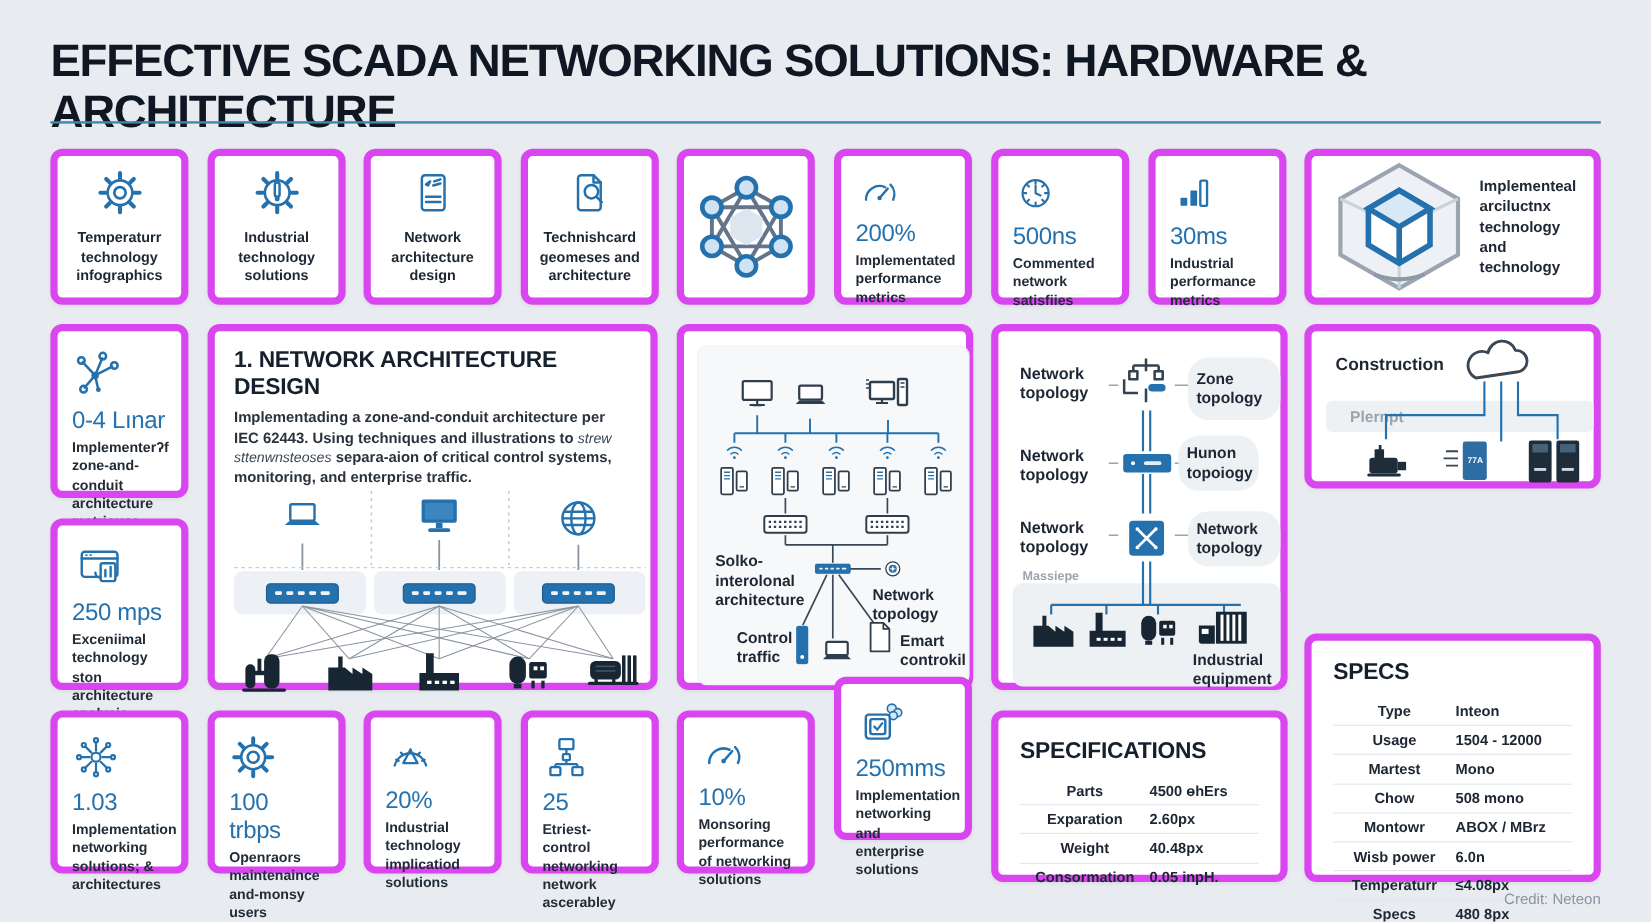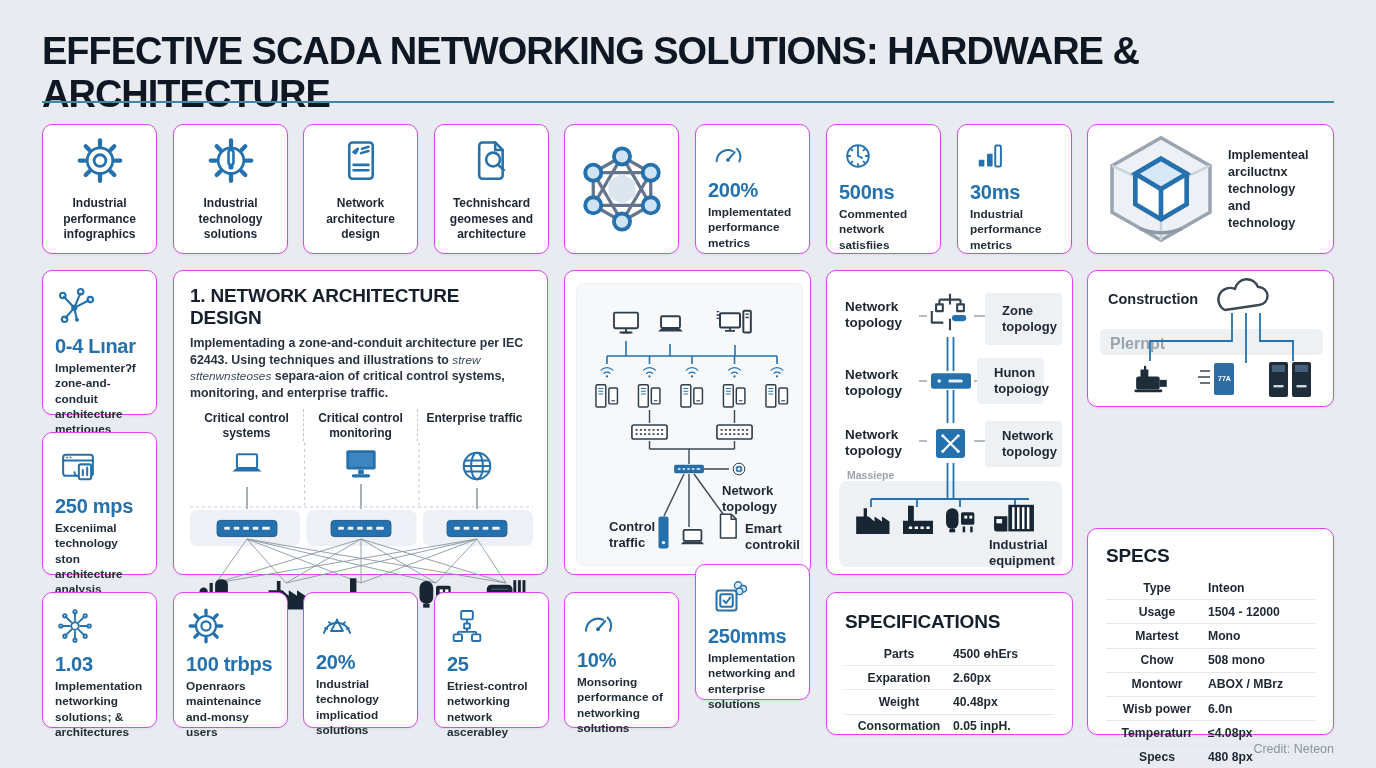--- a/index.html
+++ b/index.html
@@ -1,37 +1,37 @@
 <!DOCTYPE html>
 <html><head>
 <meta charset="utf-8">
 <style>
   html,body{margin:0;padding:0;}
   body{width:1376px;height:768px;background:#e8ecf1;font-family:"Liberation Sans",sans-serif;overflow:hidden;}
   .stage{position:relative;width:1376px;height:768px;}
-  .card{position:absolute;background:#fff;border:1px solid #d946ef;border-radius:10px;box-shadow:0 1px 3px rgba(20,35,55,.06);box-sizing:border-box;}
+  .card{position:absolute;background:#fff;border:6px solid #d946ef;border-radius:10px;box-shadow:0 1px 3px rgba(20,35,55,.06);box-sizing:border-box;}
   .page-title{position:absolute;left:42px;top:30px;width:1292px;font-size:38px;font-weight:800;letter-spacing:-1px;color:#0f1722;}
   .rule{position:absolute;left:42px;top:101px;width:1292px;height:2px;background:#3e89a8;}
   
   .tc{display:flex;flex-direction:column;align-items:center;justify-content:center;text-align:center;padding:10px 8px;gap:10px;}
   .tc .lbl{font-size:12px;font-weight:700;color:#1d2733;line-height:1.3;}
   
   .sc{padding:13px 12px;}
-  .sc .stat{font-size:20px;font-weight:700;color:#2471ad;margin-top:7px;letter-spacing:-.3px;}
+  .sc .stat{font-size:20px;font-weight:400;color:#2471ad;margin-top:7px;letter-spacing:-.3px;}
   .sc .lbl{font-size:11.8px;font-weight:700;color:#222c37;line-height:1.3;margin-top:3px;}
   .icon{display:block;}
   
   .mc-title{font-size:19px;font-weight:800;color:#16202c;letter-spacing:-.2px;}
   .mc-body{font-size:12.4px;font-weight:600;color:#2a333d;line-height:1.34;margin-top:6px;}
   .mc-body .it{font-style:italic;font-weight:500;color:#3a4754;font-size:11.8px;}
   .mc-cols{display:flex;margin-top:7px;}
   .mc-col{flex:1;text-align:center;font-size:12px;font-weight:700;color:#1d2733;line-height:1.25;padding-top:2px;}
   .mc-col+.mc-col{border-left:1px dashed #c2cad3;}
   .dlabel{position:absolute;font-weight:700;font-size:13px;color:#1d2733;line-height:1.22;}
-  .tbox{position:absolute;background:#eef1f4;border-radius:4px;display:flex;align-items:center;padding-left:17px;font-weight:700;font-size:13px;color:#1d2733;line-height:1.2;box-sizing:border-box;}
+  .tbox{position:absolute;background:#eef1f4;border-radius:17px;display:flex;align-items:center;padding-left:7px;font-weight:700;font-size:13px;color:#1d2733;line-height:1.2;box-sizing:border-box;}
   .gray-sm{position:absolute;font-size:10.5px;color:#9aa4ae;font-weight:600;}
   .panel{position:absolute;background:#eef1f4;border-radius:8px;}
   
   .sp-title{font-size:19px;font-weight:800;color:#16202c;letter-spacing:-.2px;margin-bottom:9px;}
   .srow{display:grid;grid-template-columns:102px 1fr;font-size:12.2px;color:#1d2733;padding:4.6px 0;border-bottom:1px solid #e4e8ec;}
   .srow .k{font-weight:600;text-align:center;}
   .srow .v{font-weight:600;}
   .price-val{font-size:20px;font-weight:800;color:#2471ad;letter-spacing:-.3px;}
   .price-lbl{font-size:12.2px;font-weight:600;color:#222c37;line-height:1.3;margin-top:9px;}
   .credit{position:absolute;right:42px;top:742px;font-size:12.5px;color:#8a94a0;}
@@ -374,21 +374,21 @@
 
 <div class="stage">
 
   <div class="page-title">EFFECTIVE SCADA NETWORKING SOLUTIONS: HARDWARE &amp; ARCHITECTURE</div>
   <div class="rule"></div>
 
   <div class="card tc" style="left:42px;top:124px;width:115px;height:130px">
     <svg class="icon" style="width:54px;height:54px">
         <use href="#gear"></use>
       </svg>
-    <div class="lbl">Industrial performance infographics</div>
+    <div class="lbl">Temperaturr technology infographics</div>
   </div>
   <div class="card tc" style="left:173px;top:124px;width:115px;height:130px">
     <svg class="icon" style="width:54px;height:54px">
         <use href="#gearpin"></use>
       </svg>
     <div class="lbl">Industrial technology solutions</div>
   </div>
   <div class="card tc" style="left:303px;top:124px;width:115px;height:130px">
     <svg class="icon" style="width:52px;height:52px">
         <use href="#doc"></use>
@@ -445,25 +445,20 @@
     <svg class="icon" style="width:46px;height:42px">
         <use href="#winchart"></use>
       </svg>
     <div class="stat">250 mps</div>
     <div class="lbl">Exceniimal technology ston architecture analysis</div>
   </div>
 
   <div class="card" style="left:173px;top:270px;width:375px;height:305px;padding:14px 16px">
     <div class="mc-title">1. NETWORK ARCHITECTURE DESIGN</div>
     <div class="mc-body"><span>Implementading a zone-and-conduit architecture per IEC 62443. Using techniques and illustrations to </span><span class="it">strew sttenwnsteoses</span><span> separa-aion of critical control systems, monitoring, and enterprise traffic.</span></div>
-    <div class="mc-cols">
-      <div class="mc-col">Critical control systems</div>
-      <div class="mc-col">Critical control monitoring</div>
-      <div class="mc-col">Enterprise traffic</div>
-    </div>
     <svg width="343" height="172" style="display:block;margin-top:2px">
       <path d="M114.5 0V62M229 0V62" stroke="#bfc8d1" stroke-width="1.2" stroke-dasharray="2.5 3.5"></path>
       <use href="#laptop-b" x="35" y="2" width="44" height="44"></use>
       <use href="#monitor-fill" x="149" y="0" width="44" height="44"></use>
       <use href="#globe" x="265" y="1" width="44" height="44"></use>
       <path d="M57 44v22M171 41v25M287 45v21" stroke="#8b95a0" stroke-width="1.5"></path>
       <path d="M0 64H343" stroke="#c6ced6" stroke-width="1.2" stroke-dasharray="3 3"></path>
       <rect x="0" y="67" width="110" height="36" rx="7" fill="#edf1f5"></rect>
       <rect x="116.5" y="67" width="110" height="36" rx="7" fill="#edf1f5"></rect>
       <rect x="233" y="67" width="110" height="36" rx="7" fill="#edf1f5"></rect>
@@ -507,20 +502,21 @@
         <path d="M138 198h26M119 203l-20 42M124 203v53M129 203l29 40"></path>
       </g>
       <use href="#keyboard" x="63.5" y="152" width="42" height="18"></use>
       <use href="#keyboard" x="148.5" y="152" width="42" height="18"></use>
       <use href="#routerblue" x="109" y="193" width="30" height="10"></use>
       <use href="#circlenet" x="164" y="188" width="20" height="20"></use>
       <use href="#stick" x="91" y="245" width="15" height="33"></use>
       <use href="#laptop-s" x="111" y="252" width="33" height="33"></use>
       <use href="#docfold" x="148" y="240" width="30" height="30"></use>
     </svg>
+    <div class="dlabel" style="left:26px;top:184px;width:90px">Solko-interolonal architecture</div>
     <div class="dlabel" style="left:157px;top:212px;width:80px">Network topology</div>
     <div class="dlabel" style="left:44px;top:248px;width:48px">Control traffic</div>
     <div class="dlabel" style="left:180px;top:250px;width:62px">Emart controkil</div>
   </div>
 
   <div class="card" style="left:826px;top:270px;width:247px;height:305px">
     <div class="panel" style="left:12px;top:210px;width:223px;height:86px"></div>
     <svg class="abs" style="left:0;top:0" width="247" height="305">
       <g stroke="#2471ad" stroke-width="1.8" fill="none">
         <path d="M120.5 66v34M126.5 66v34M120.5 119v33M126.5 119v33M120.5 192v36M126.5 192v36"></path>
@@ -543,21 +539,21 @@
     <div class="tbox" style="left:150px;top:87px;width:67px;height:46px">Hunon topoiogy</div>
     <div class="dlabel" style="left:18px;top:156px;width:72px;font-size:13.5px">Network topology</div>
     <div class="tbox" style="left:158px;top:150px;width:77px;height:46px">Network topology</div>
     <div class="gray-sm" style="left:20px;top:198px">Massiepe</div>
     <div class="dlabel" style="left:162px;top:266px;width:68px">Industrial equipment</div>
   </div>
 
   <div class="card" style="left:1087px;top:270px;width:247px;height:137px">
     <div class="dlabel" style="left:20px;top:20px;font-size:14.5px">Construction</div>
     <div class="panel" style="left:12px;top:58px;width:223px;height:26px;border-radius:5px"></div>
-    <div class="gray-sm" style="left:22px;top:64px;font-size:16px">Plernpt</div>
+    <div class="gray-sm" style="left:32px;top:64px;font-size:13px">Plernpt</div>
     <svg class="abs" style="left:0;top:0" width="247" height="137">
       <path d="M129 33a10 10 0 0 1 10-21 12 12 0 0 1 23-2 9 9 0 0 1 1 18z" transform="translate(8 6)" fill="#fff" stroke="#3a4754" stroke-width="2.4" stroke-linejoin="round"></path>
       <g stroke="#2471ad" stroke-width="1.8" fill="none">
         <path d="M144 42v28H62v20M158 42v50M172 42v28h33v20"></path>
       </g>
       <use href="#machine" x="42" y="90" width="42" height="36"></use>
       <g>
         <path d="M112 100h10M110 106h12M112 112h10" stroke="#3a4754" stroke-width="1.6"></path>
         <rect x="126" y="92" width="20" height="32" rx="2" fill="#2e6da4"></rect>
         <text x="130" y="110" font-size="7" font-weight="bold" fill="#fff">77A</text>

